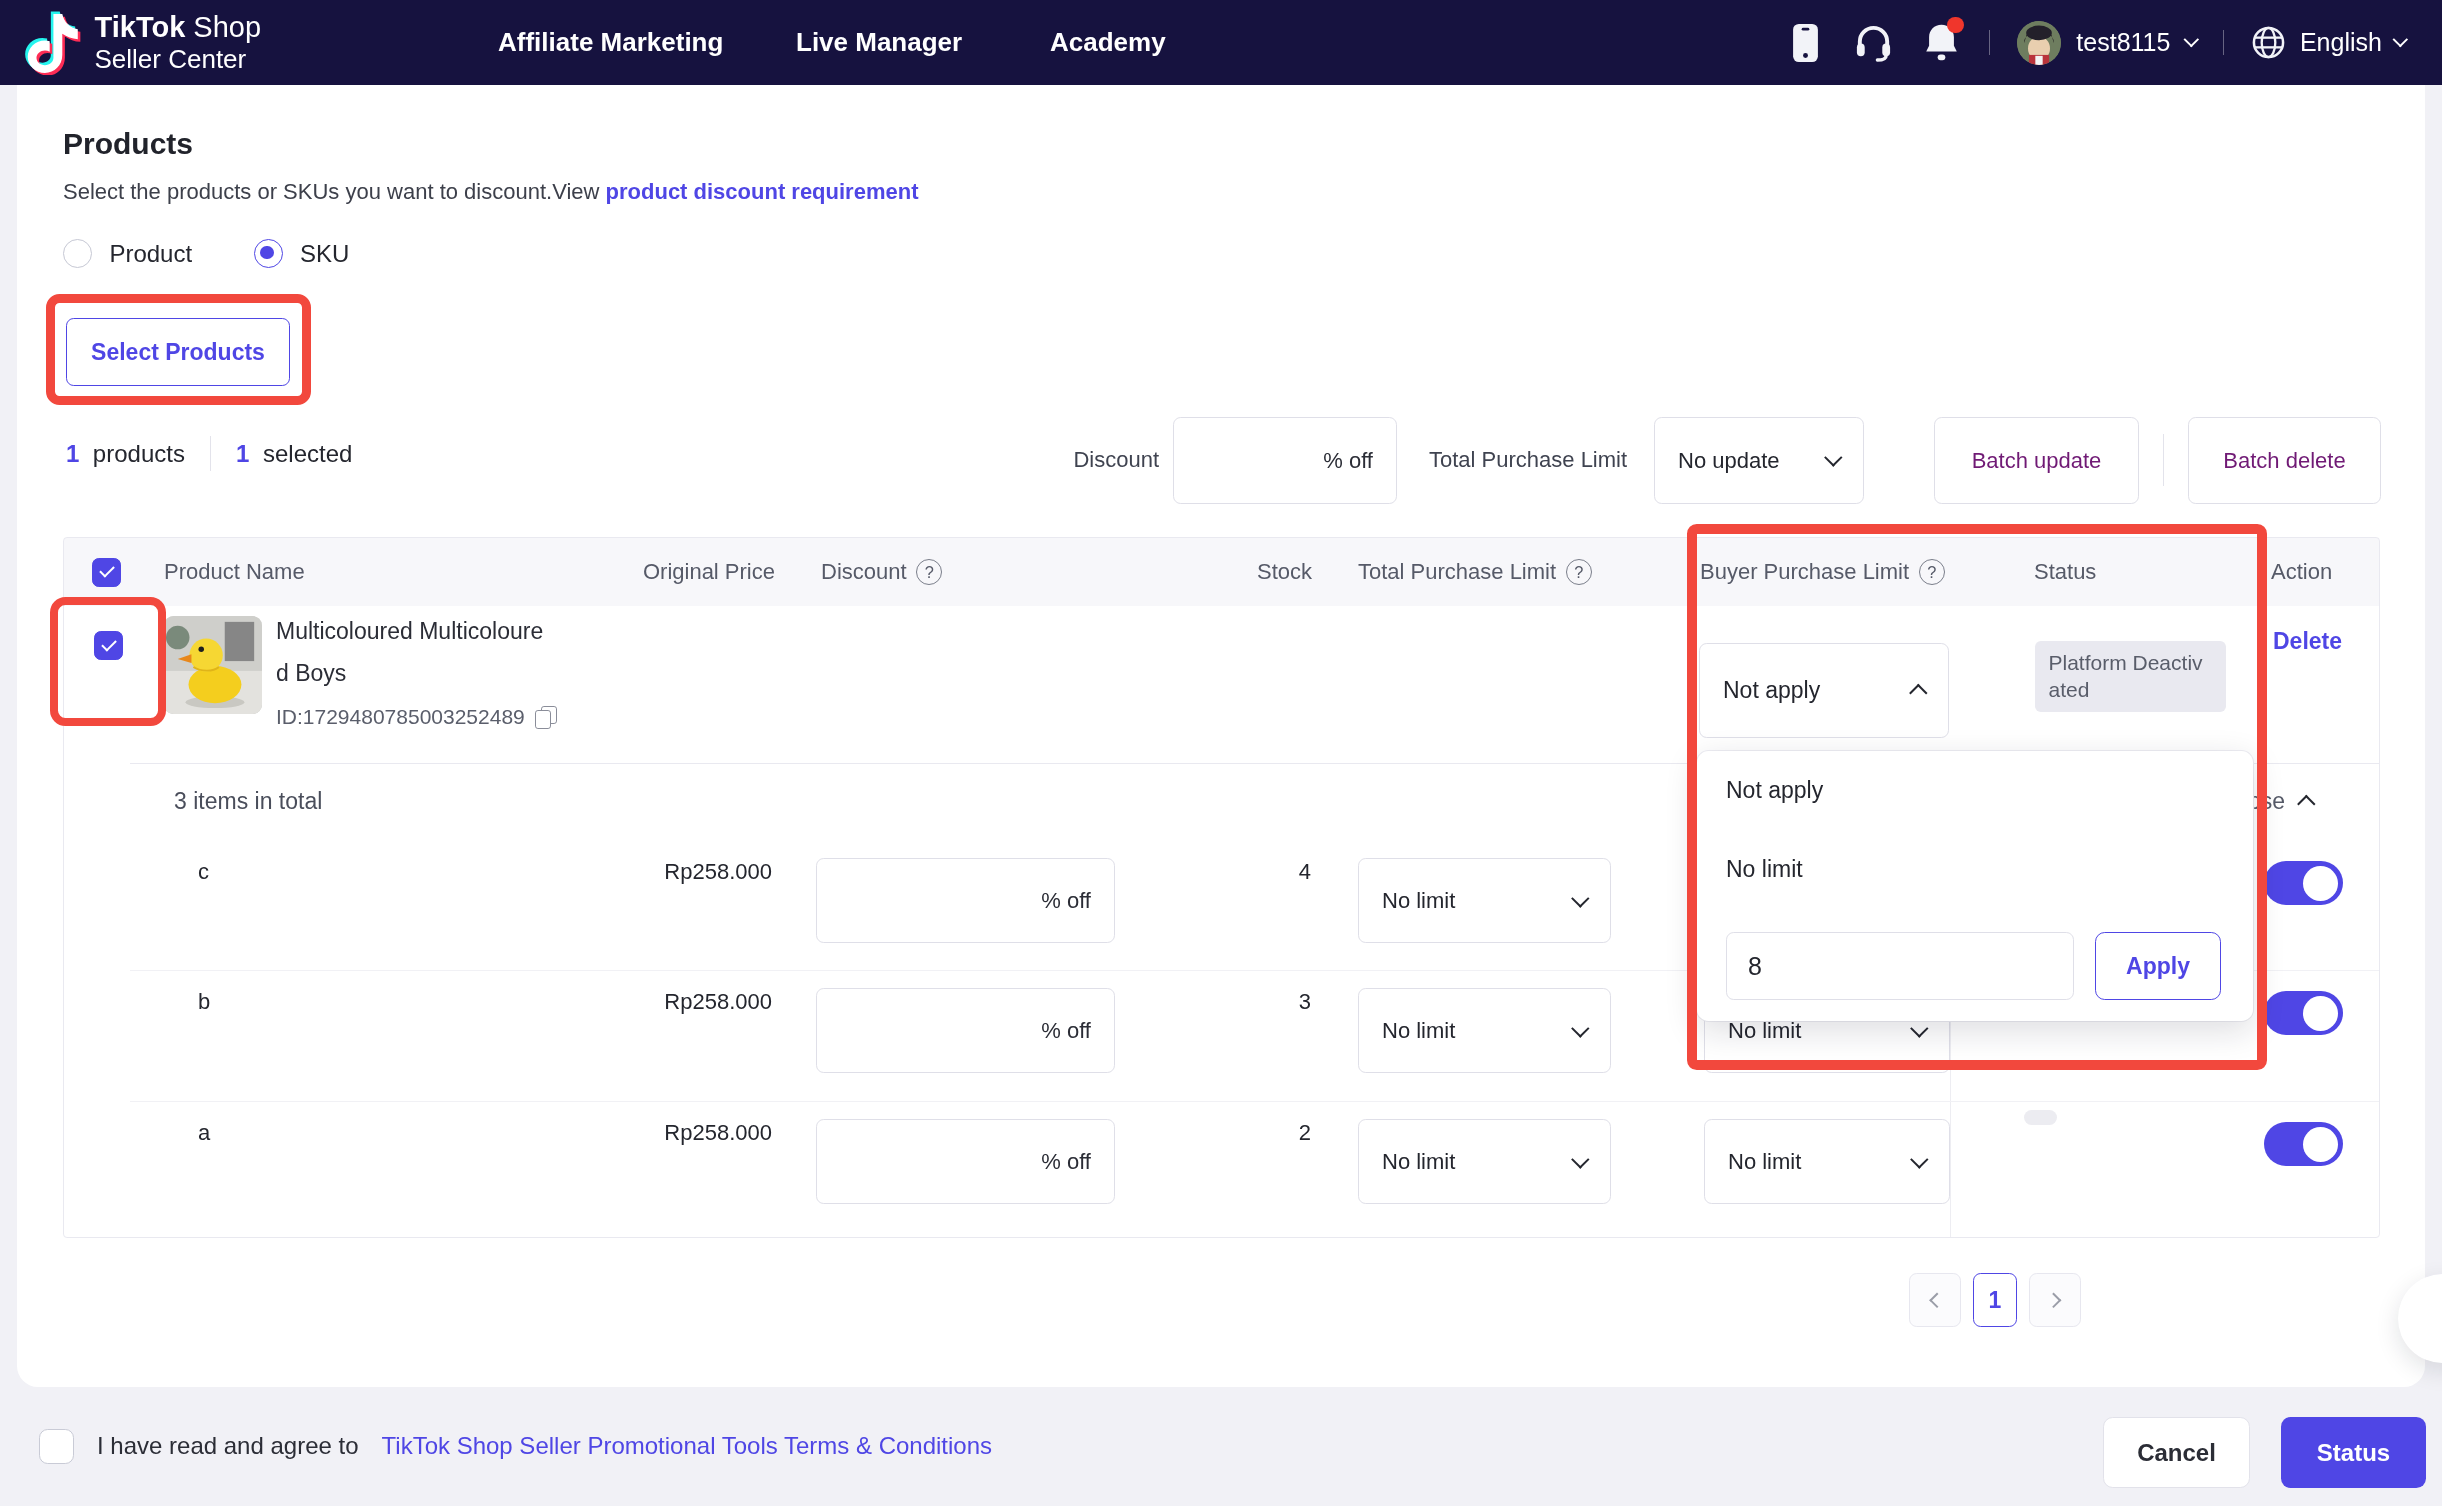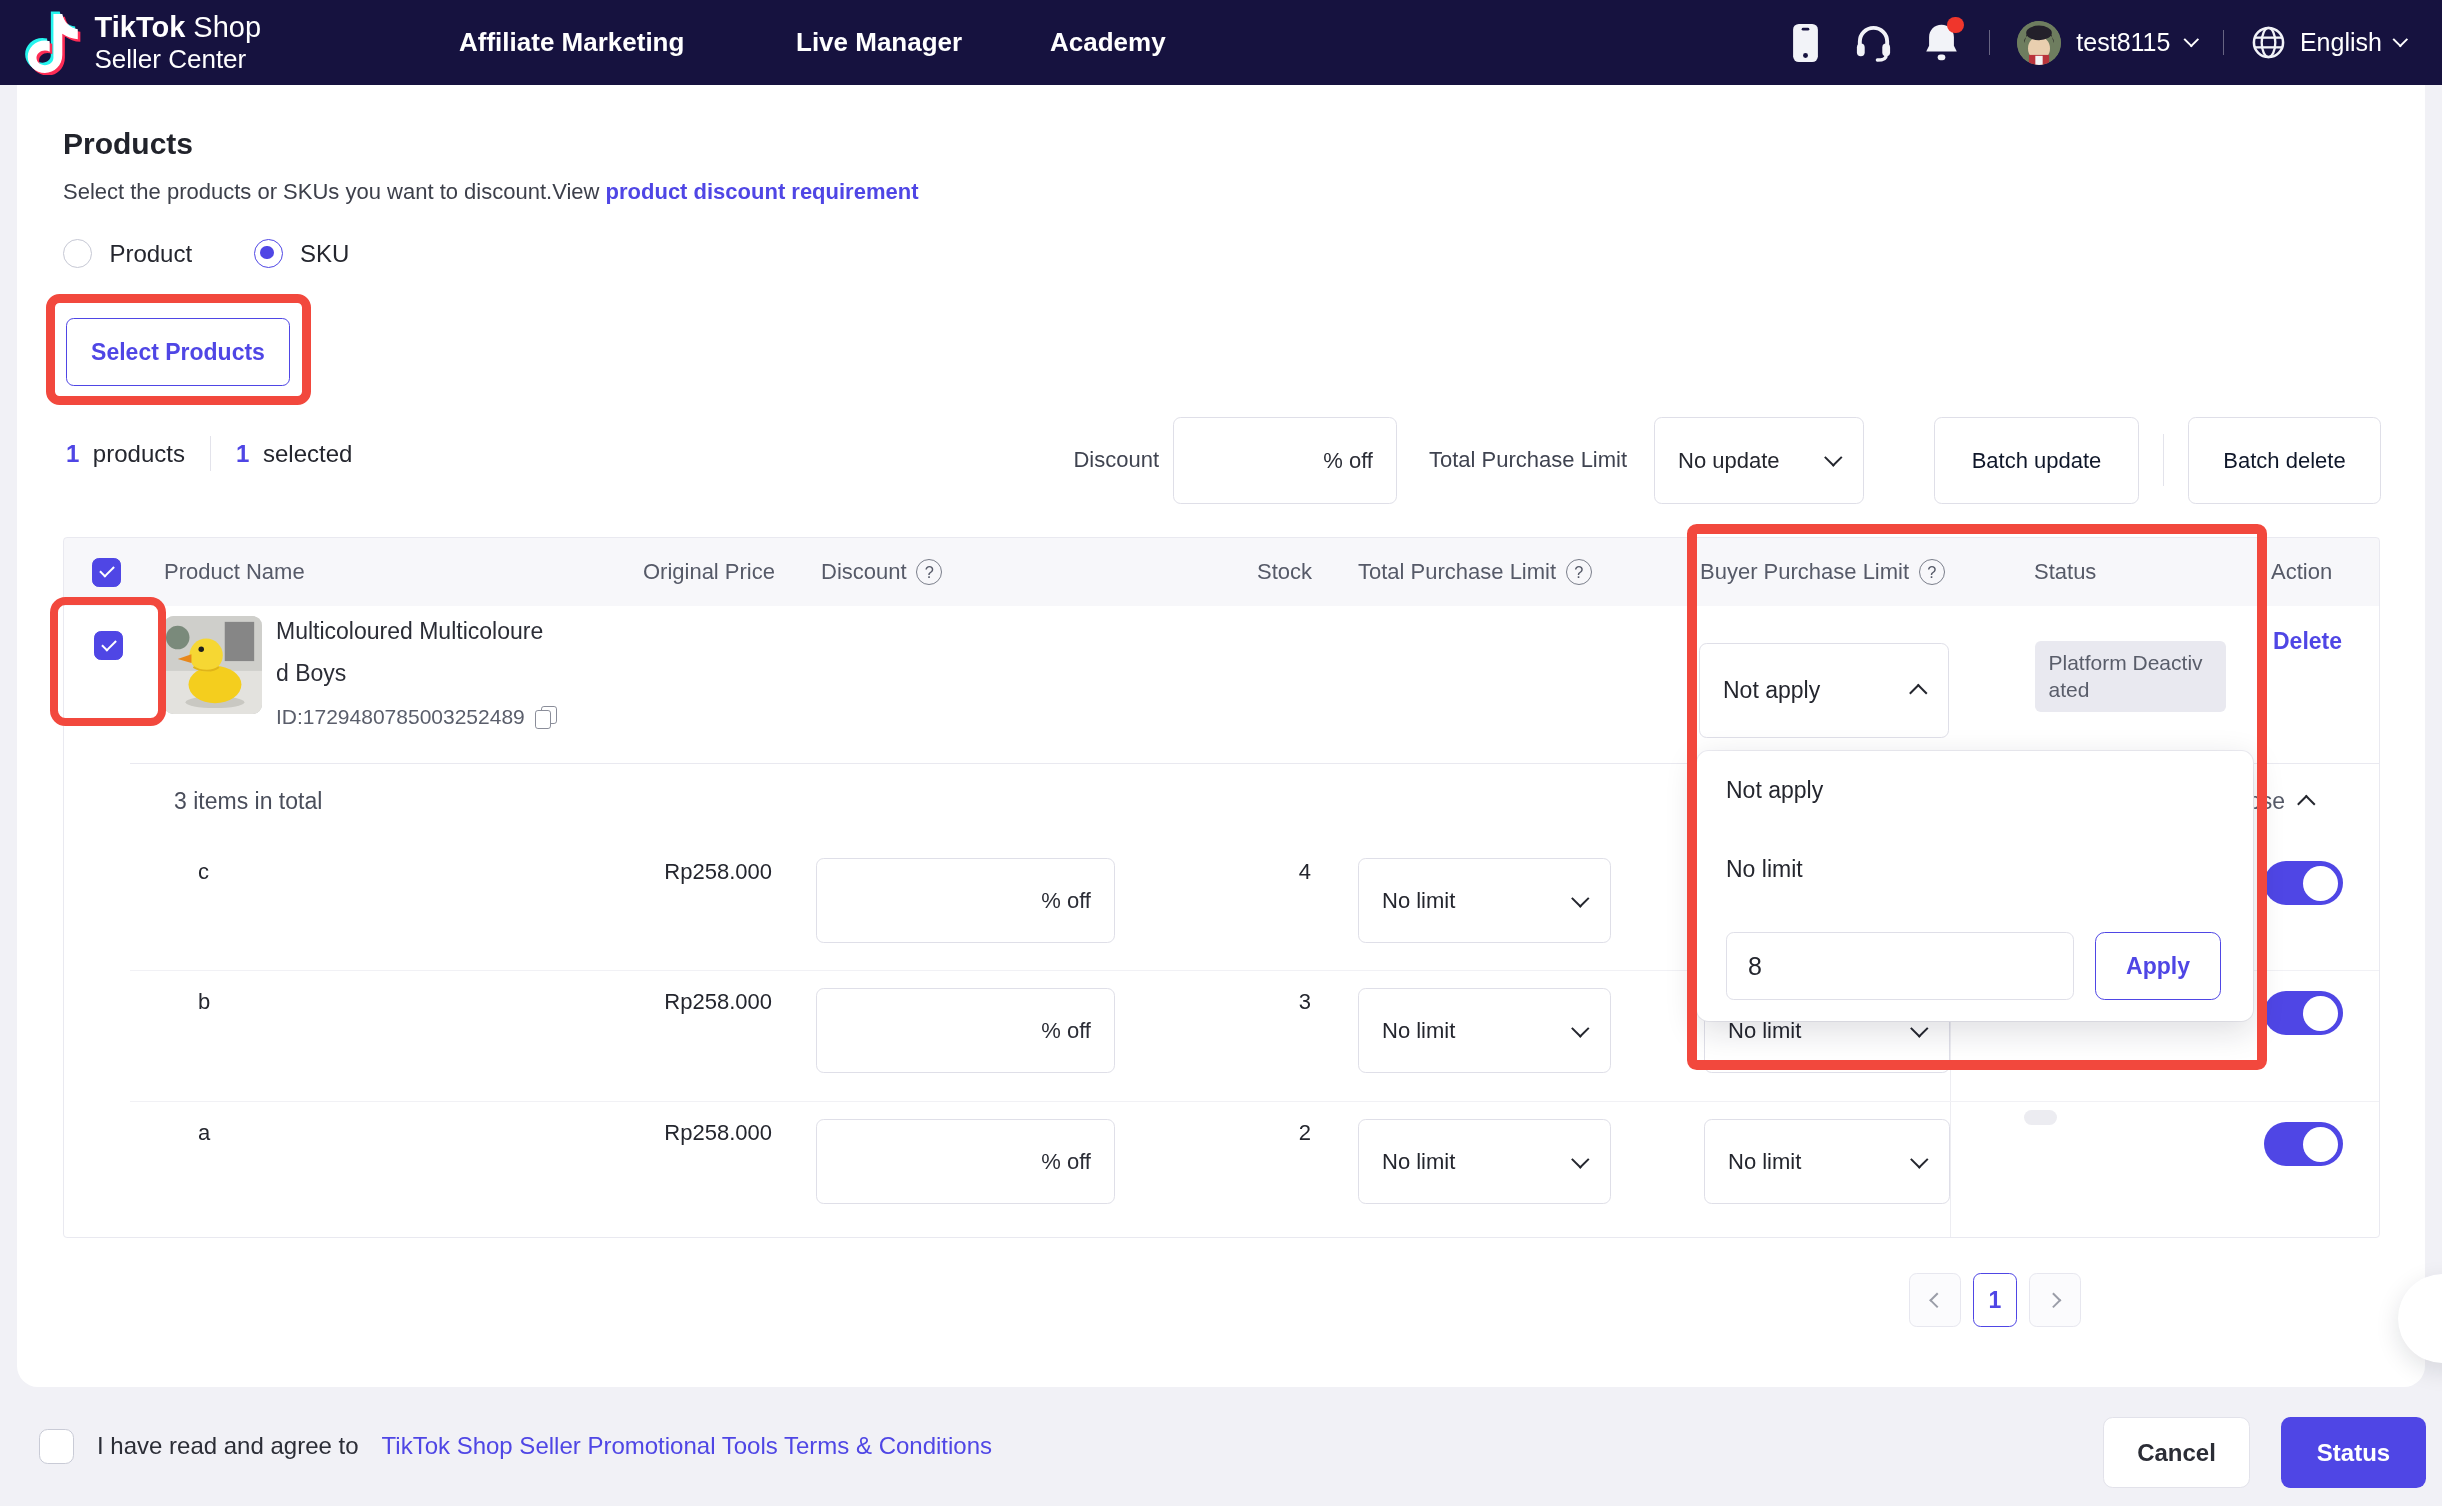--- a/index.html
+++ b/index.html
@@ -28,21 +28,21 @@
   
   .card { position:absolute; left:17.4px; top:85px; width:2408px; height:1302px; background:#fff; border-radius:0 0 21px 21px; }
   .h1 { position:absolute; left:63px; top:127px; font-size:30px; font-weight:700; color:#21232B; }
   .subtitle { position:absolute; left:63px; top:179px; font-size:22px; color:#3D404B; }
   .link { color:#4F46E5; font-weight:600; cursor:pointer; }
   .radio-row { position:absolute; left:63px; top:239px; display:flex; align-items:center; gap:17.4px; font-size:24px; color:#24262E; }
   .radio { width:29px; height:29px; border-radius:50%; border:1.9px solid #C6C8D4; background:#fff; position:relative; cursor:pointer; flex:none; }
   .radio.checked { border-color:#4F46E5; }
   .radio.checked::after { content:""; position:absolute; left:5.8px; top:5.8px; width:13.5px; height:13.5px; border-radius:50%; background:#4F46E5; }
 
-  .btn { display:flex; align-items:center; justify-content:center; background:#fff; border:1px solid #DFDFE8; border-radius:7.7px; font-size:22px; color:#0f172a; cursor:pointer; }
+  .btn { display:flex; align-items:center; justify-content:center; background:#fff; border:1px solid #DFDFE8; border-radius:7.7px; font-size:22px; color:#701a75; cursor:pointer; }
   .btn.primary-outline { border:1.9px solid #4F46E5; color:#4F46E5; font-weight:600; font-size:23px; border-radius:7.7px; }
 
   .counts { position:absolute; left:66px; top:433px; height:41px; display:flex; align-items:center; gap:13.5px; font-size:24px; color:#24262E; }
   .counts .num { color:#4F46E5; font-weight:700; }
   .counts .vdiv { width:1px; height:35px; background:#E3E3EB; margin:0 11.6px; }
 
   
   .ctl-label { position:absolute; font-size:22px; color:#3F4350; top:447px; }
   .box { position:absolute; background:#fff; border:1px solid #DFDFE8; border-radius:7.7px; display:flex; align-items:center; }
   .box input { border:none; outline:none; flex:1; min-width:0; height:100%; font-size:23px; font-family:inherit; padding-left:21px; background:transparent; color:#24262E; }
@@ -126,21 +126,21 @@
         <path fill="#25F4EE" transform="translate(-2.5,-2.5)" d="M36 3c1.8 8 7.4 13.6 15 14.6v9.8c-5.6-.4-10.7-2.3-15-5.3v20.4C36 53 28.4 60 19.2 60 10 60 2.5 53 2.5 44.3c0-8.7 7.5-15.7 16.7-15.7 1.6 0 3.1.2 4.6.6v10.3a8.7 8.7 0 0 0-4.6-1.3c-4.5 0-8.2 3.2-8.2 7.2s3.7 7.2 8.2 7.2 8.2-3.2 8.2-7.2V3H36z"></path>
         <path fill="#FE2C55" transform="translate(2.5,2.5)" d="M36 3c1.8 8 7.4 13.6 15 14.6v9.8c-5.6-.4-10.7-2.3-15-5.3v20.4C36 53 28.4 60 19.2 60 10 60 2.5 53 2.5 44.3c0-8.7 7.5-15.7 16.7-15.7 1.6 0 3.1.2 4.6.6v10.3a8.7 8.7 0 0 0-4.6-1.3c-4.5 0-8.2 3.2-8.2 7.2s3.7 7.2 8.2 7.2 8.2-3.2 8.2-7.2V3H36z"></path>
         <path fill="#FFFFFF" d="M36 3c1.8 8 7.4 13.6 15 14.6v9.8c-5.6-.4-10.7-2.3-15-5.3v20.4C36 53 28.4 60 19.2 60 10 60 2.5 53 2.5 44.3c0-8.7 7.5-15.7 16.7-15.7 1.6 0 3.1.2 4.6.6v10.3a8.7 8.7 0 0 0-4.6-1.3c-4.5 0-8.2 3.2-8.2 7.2s3.7 7.2 8.2 7.2 8.2-3.2 8.2-7.2V3H36z"></path>
       </svg>
       <div class="brand-text">
         <div class="brand-l1"><b>TikTok</b> <span>Shop</span></div>
         <div class="brand-l2">Seller Center</div>
       </div>
     </div>
 
-    <div class="nav-item" style="left:459px">
+    <div class="nav-item" style="left:498px">
         <span>Affiliate Marketing</span>
       </div>
     <div class="nav-item" style="left:796px">
         <span>Live Manager</span>
       </div>
     <div class="nav-item" style="left:1050px">
         <span>Academy</span>
       </div>
 
     <div class="hdr-right">

